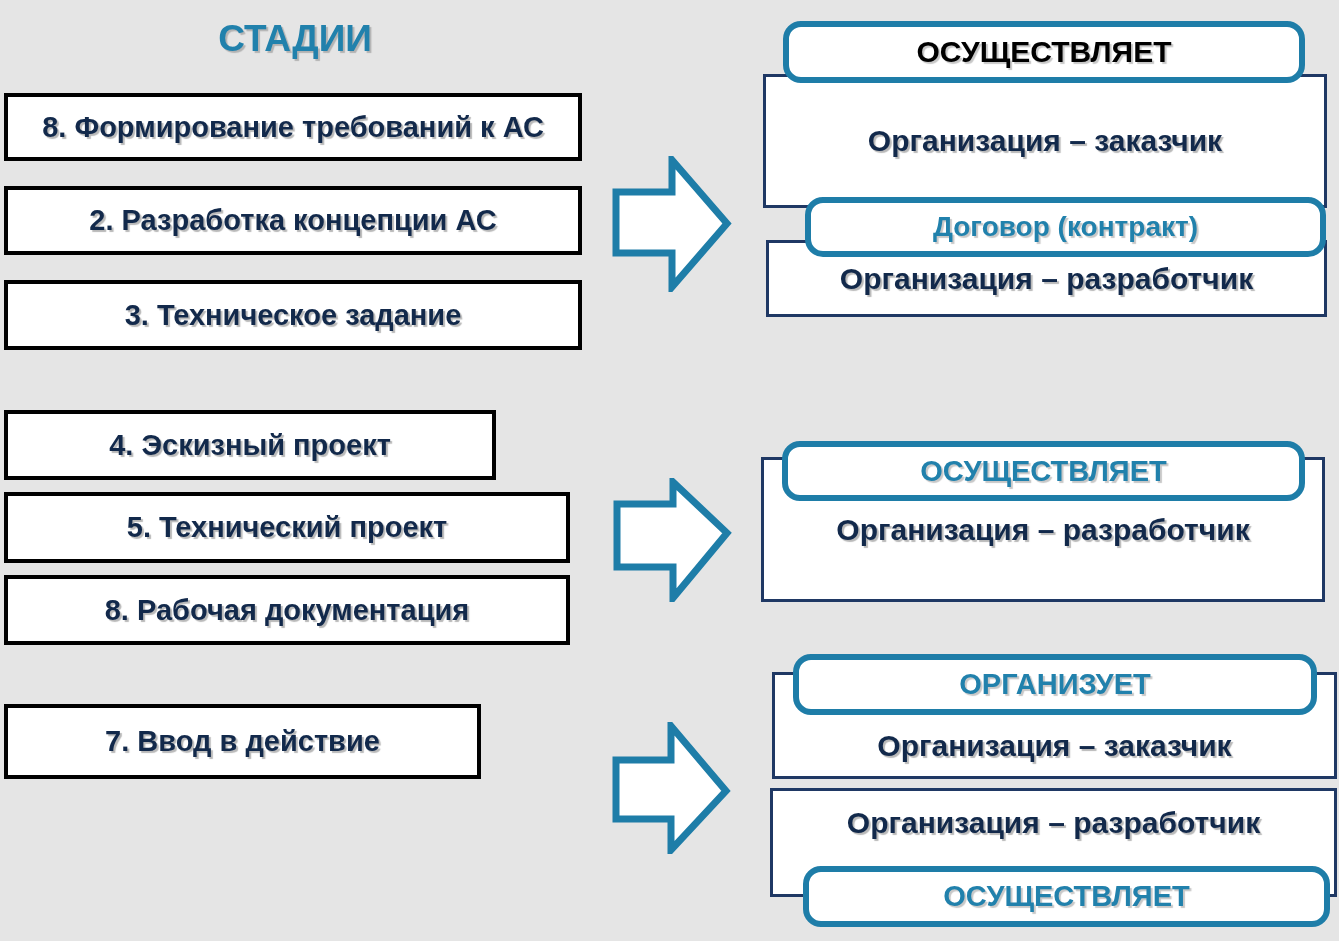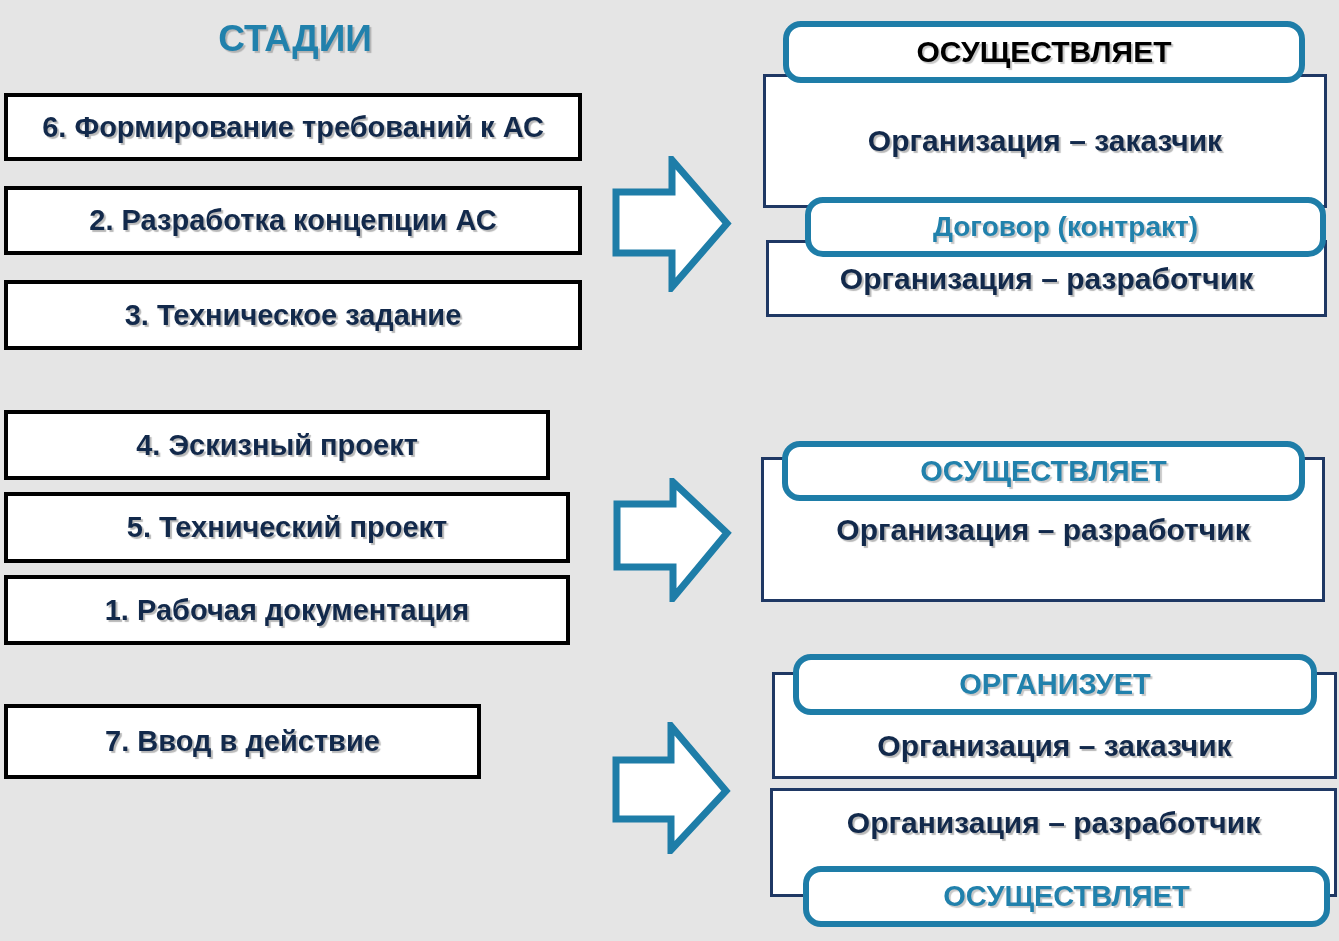--- a/index.html
+++ b/index.html
@@ -45,27 +45,27 @@
   .badge.topmost{z-index:3;}
   .arrow{position:absolute;z-index:1;}
 </style>
 </head>
 <body>
 
 <div id="canvas">
 
   <div class="page-title">СТАДИИ</div>
 
-  <div class="stage" style="left:4px;top:93px;width:578px;height:68px;">6. Формирование требований к АС</div>
+  <div class="stage" style="left:4px;top:93px;width:578px;height:68px;">8. Формирование требований к АС</div>
   <div class="stage" style="left:4px;top:186px;width:578px;height:69px;">2. Разработка концепции АС</div>
   <div class="stage" style="left:4px;top:280px;width:578px;height:70px;">3. Техническое задание</div>
 
-  <div class="stage" style="left:4px;top:410px;width:546px;height:70px;">4. Эскизный проект</div>
+  <div class="stage" style="left:4px;top:410px;width:492px;height:70px;">4. Эскизный проект</div>
   <div class="stage" style="left:4px;top:492px;width:566px;height:71px;">5. Технический проект</div>
-  <div class="stage" style="left:4px;top:575px;width:566px;height:70px;">1. Рабочая документация</div>
+  <div class="stage" style="left:4px;top:575px;width:566px;height:70px;">8. Рабочая документация</div>
 
   <div class="stage" style="left:4px;top:704px;width:477px;height:75px;">7. Ввод в действие</div>
 
   <svg class="arrow" style="left:612px;top:156px;" width="120" height="136" viewBox="0 0 120 136">
     <polygon points="4,36 60,36 60,4 115,67.5 60,131 60,97 4,97" fill="#ffffff" stroke="#1E7DA8" stroke-width="7" stroke-linejoin="miter"></polygon>
   </svg>
   <svg class="arrow" style="left:613px;top:478px;" width="120" height="124" viewBox="0 0 120 124">
     <polygon points="4,26 60,26 60,4 114,55 60,120 60,89 4,89" fill="#ffffff" stroke="#1E7DA8" stroke-width="7" stroke-linejoin="miter"></polygon>
   </svg>
   <svg class="arrow" style="left:612px;top:722px;" width="120" height="132" viewBox="0 0 120 132">

